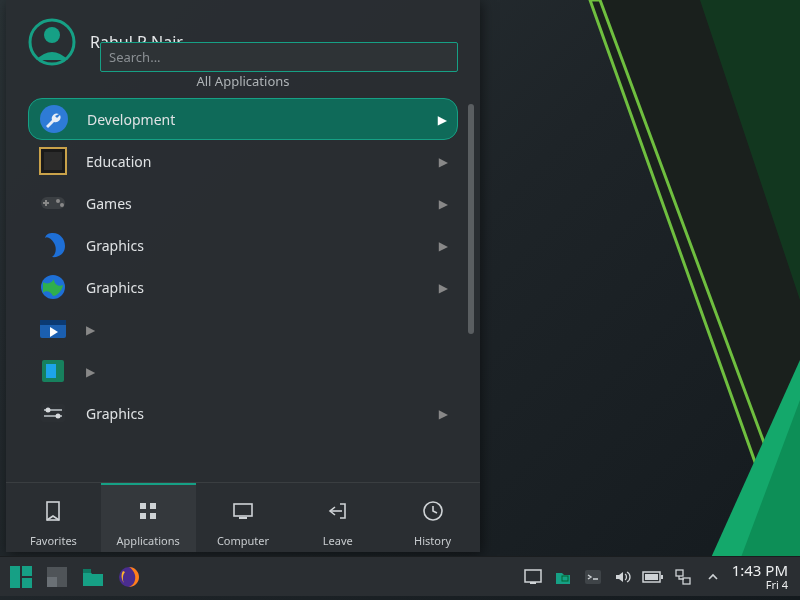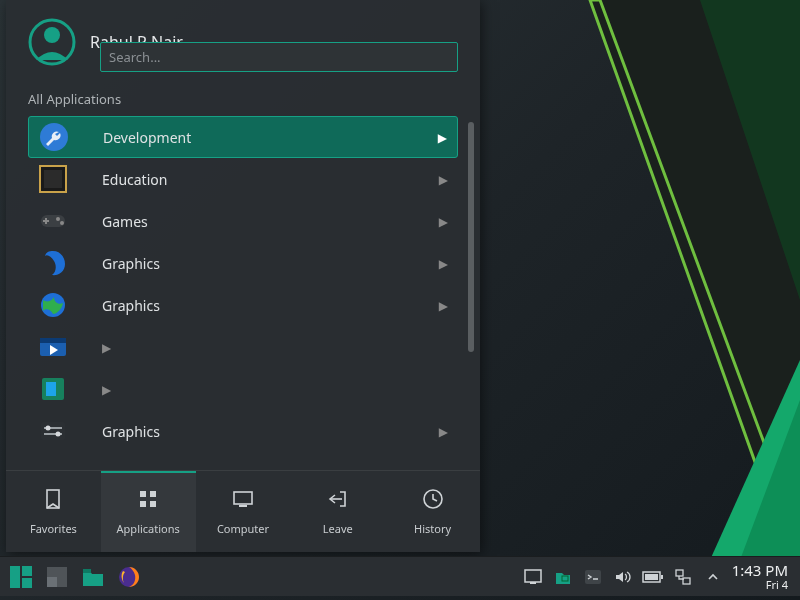--- a/index.html
+++ b/index.html
@@ -12,43 +12,43 @@
 
 .launcher {
   position: absolute; left: 6px; top: 0; width: 474px; height: 552px;
   background: rgba(42,46,50,0.96); color: #cfd3d6;
   display: flex; flex-direction: column;
   box-shadow: 2px 2px 12px rgba(0,0,0,0.5);
 }
 .hdr { display: flex; align-items: center; gap: 14px; padding: 18px 22px 6px 22px; }
 .avatar { width: 48px; height: 48px; }
 .username { font-size: 16px; color: #e6e8ea; }
-.search-wrap { padding: 0 22px 0 94px; margin-top: -30px; margin-bottom: 18px; }
+.search-wrap { padding: 0 22px 0 94px; margin-top: -30px; }
 .search {
   width: 100%; height: 30px; background: #2e3336; border: 1px solid #16a085;
   border-radius: 2px; color: #cfd3d6; padding: 0 8px; font-size: 13px; outline: none;
 }
 .search::placeholder { color: #8b9094; }
-.section-label { padding: 0 22px 8px 22px; font-size: 13px; color: #aeb3b6; }
+.section-label { padding: 0 22px 8px 22px; font-size: 13px; color: #aeb3b6; text-align: center; }
 .list { flex: 1; overflow: hidden; position: relative; padding: 0 22px; }
 .item {
-  display: flex; align-items: center; gap: 34px; height: 42px; padding: 0 10px;
-  border-radius: 3px; font-size: 14px; color: #dfe2e4; cursor: pointer;
+  display: flex; align-items: center; gap: 18px; height: 42px; padding: 0 10px;
+  border-radius: 14px; font-size: 14px; color: #dfe2e4; cursor: pointer;
 }
 .item .ic { width: 30px; height: 30px; flex-shrink: 0; display: flex; align-items: center; justify-content: center; }
 .item .lab { flex: 1; }
 .item .chev { color: #888; font-size: 12px; }
 .item.sel { background: #0f6a59; border: 1px solid #16a085; }
 .item.sel .chev { color: #fff; }
 .scrollbar { position: absolute; right: 6px; top: 6px; width: 6px; height: 230px; background: #5a5e61; border-radius: 3px; }
 
 .tabs { display: flex; border-top: 1px solid #3a3e41; background: #2a2e32; }
 .tab {
   flex: 1; display: flex; flex-direction: column; align-items: center; justify-content: center;
-  gap: 10px; padding: 14px 0 16px 0; font-size: 11px; color: #c8cccf; cursor: pointer;
+  gap: 10px; padding: 14px 0 4px 0; font-size: 11px; color: #c8cccf; cursor: pointer;
   border-top: 2px solid transparent;
 }
 .tab.active { border-top-color: #16a085; background: #34383c; justify-content: space-between; }
 .tab svg { width: 24px; height: 24px; }
 
 
 .taskbar {
   position: absolute; left: 0; right: 0; bottom: 4px; height: 40px;
   background: #2a2e32; display: flex; align-items: center; padding: 0 6px;
   border-top: 1px solid #1a1d1f;

